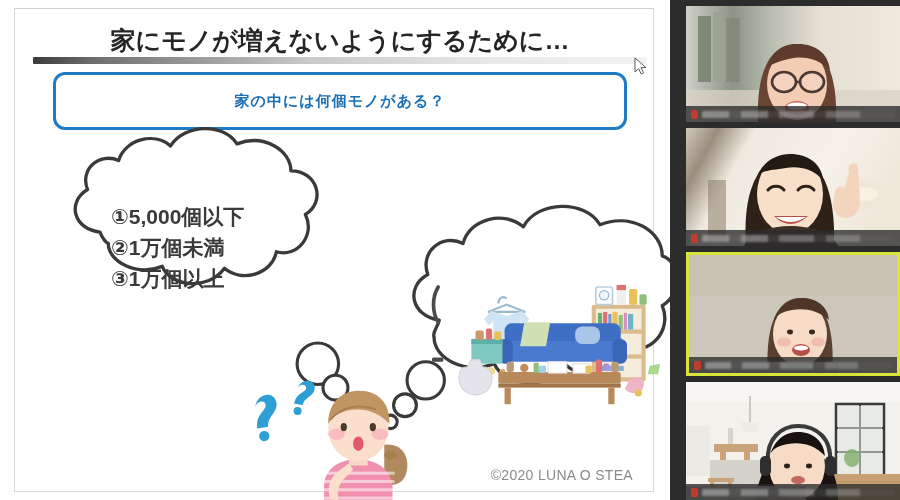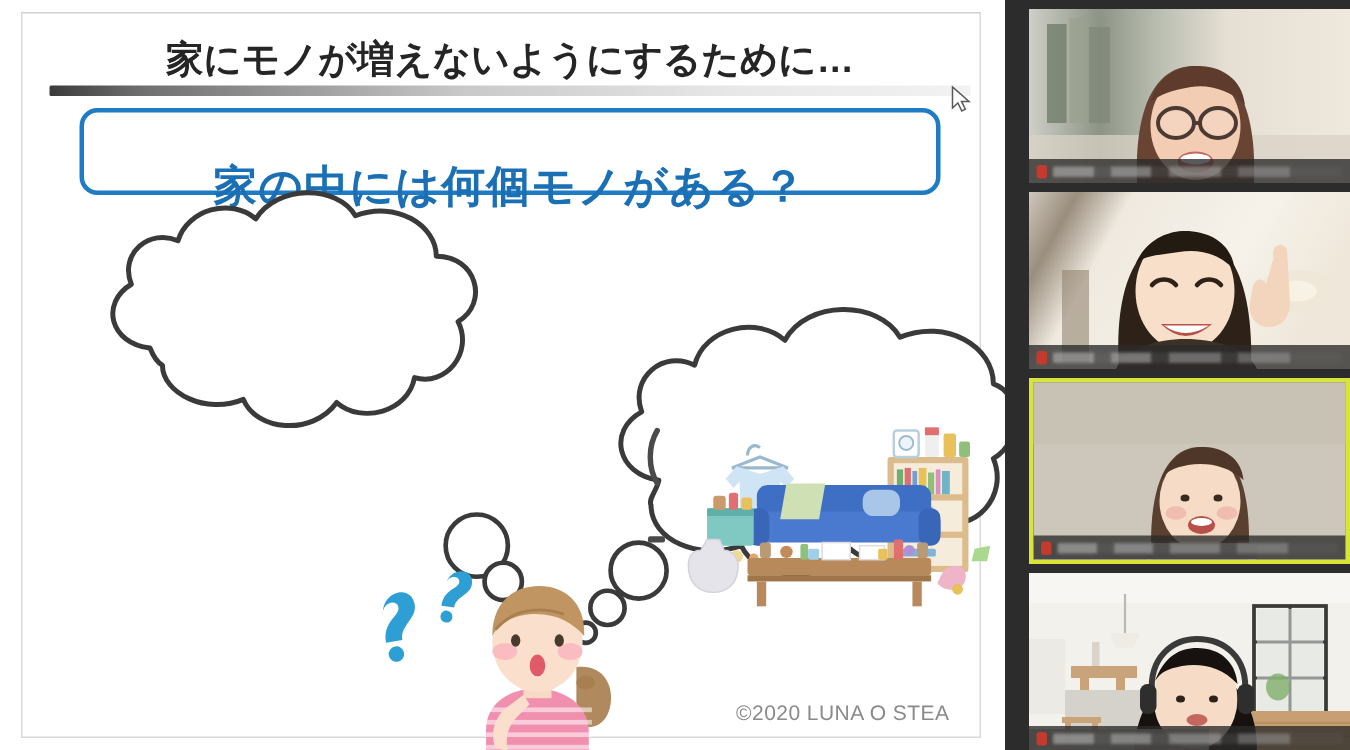--- a/index.html
+++ b/index.html
@@ -35,23 +35,22 @@
 
   
   .q-box{
     position:absolute;left:38px;top:63px;width:574px;height:58px;
     border:3px solid #1f7cc4;border-radius:12px;
     background:#ffffff;box-sizing:border-box;
   }
   .q-box-text{
     position:absolute;left:0;top:0;width:100%;height:100%;
     display:flex;align-items:center;justify-content:center;
-    font-size:29px;font-weight:700;color:#1a6fb5;letter-spacing:1px;
+    font-size:15px;font-weight:700;color:#1a6fb5;letter-spacing:1px;
     white-space:nowrap;
-    margin-top:24px;
   }
 
   
   .bubbles{position:absolute;left:0;top:0;width:670px;height:500px;}
 
   .options{
     position:absolute;left:96px;top:192px;width:230px;
     color:#3a3a3a;font-weight:700;
   }
   .opt{
@@ -290,20 +289,25 @@
 
           <ellipse cx="327" cy="419" rx="5" ry="7" fill="#e05a6a"></ellipse>
 
           <path d="M300,472 C296,462 300,450 310,444 L318,438 L322,444 L314,452
                    C308,458 306,466 308,474 Z" fill="#fadfcc"></path>
 
           <ellipse cx="358" cy="430" rx="6" ry="4.5" fill="#a87f4e"></ellipse>
         </g>
       </svg>
 
+      <div class="options">
+        <div class="opt">①5,000個以下</div>
+        <div class="opt">②1万個未満</div>
+        <div class="opt">③1万個以上</div>
+      </div>
 
       <div class="copyright">©2020 LUNA O STEA</div>
     </div>
 
     <svg class="cursor" viewBox="0 0 14 18">
       <path d="M1,1 L1,15 L4.6,11.6 L7.2,17 L9.6,15.8 L7,10.6 L12,10.6 Z" fill="#ffffff" stroke="#5a5a5a" stroke-width="1"></path>
     </svg>
   </div>
 
   <div class="rail">

